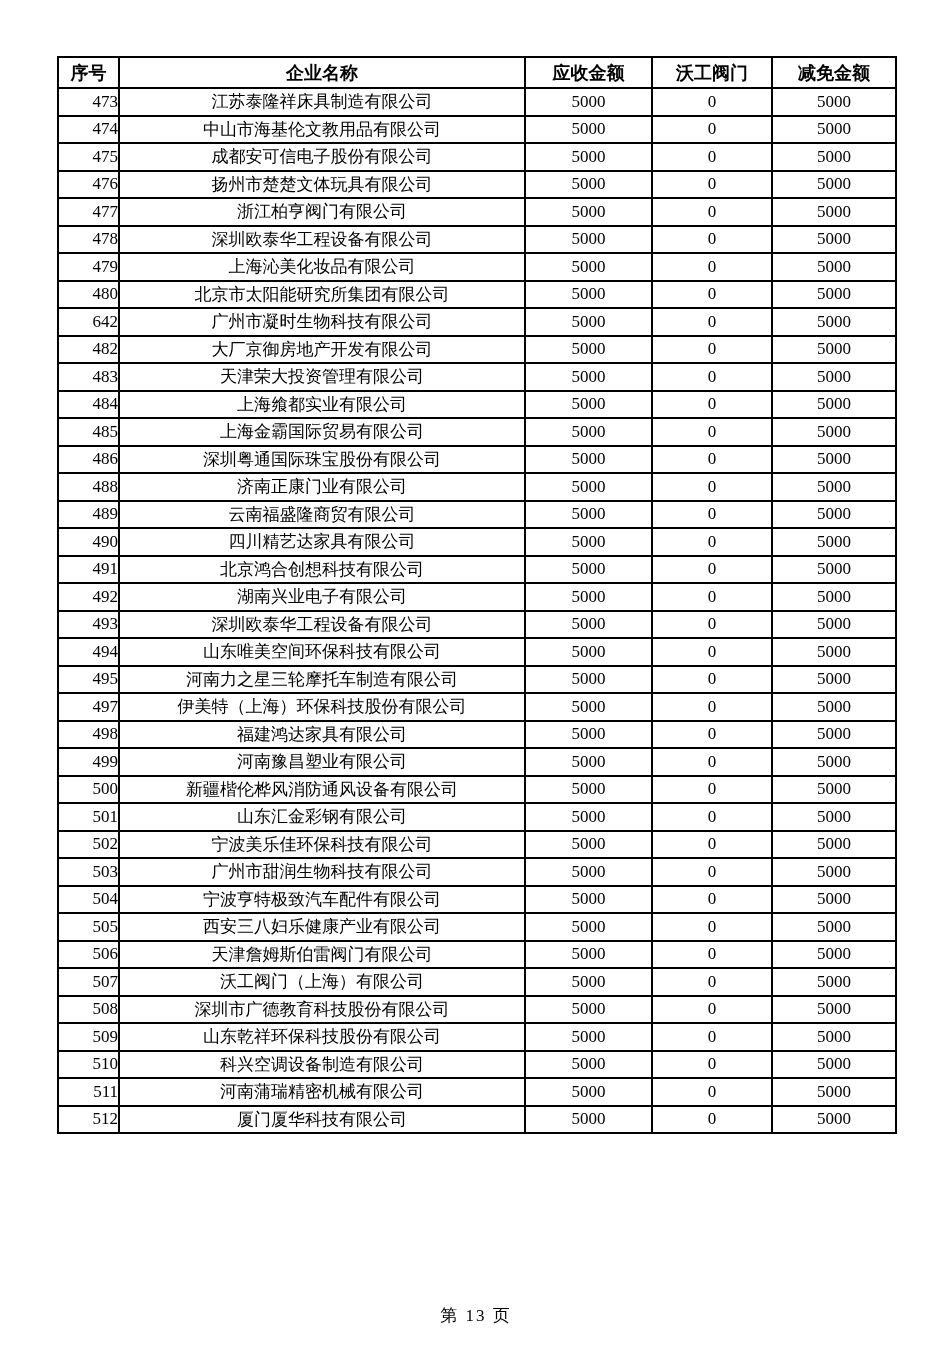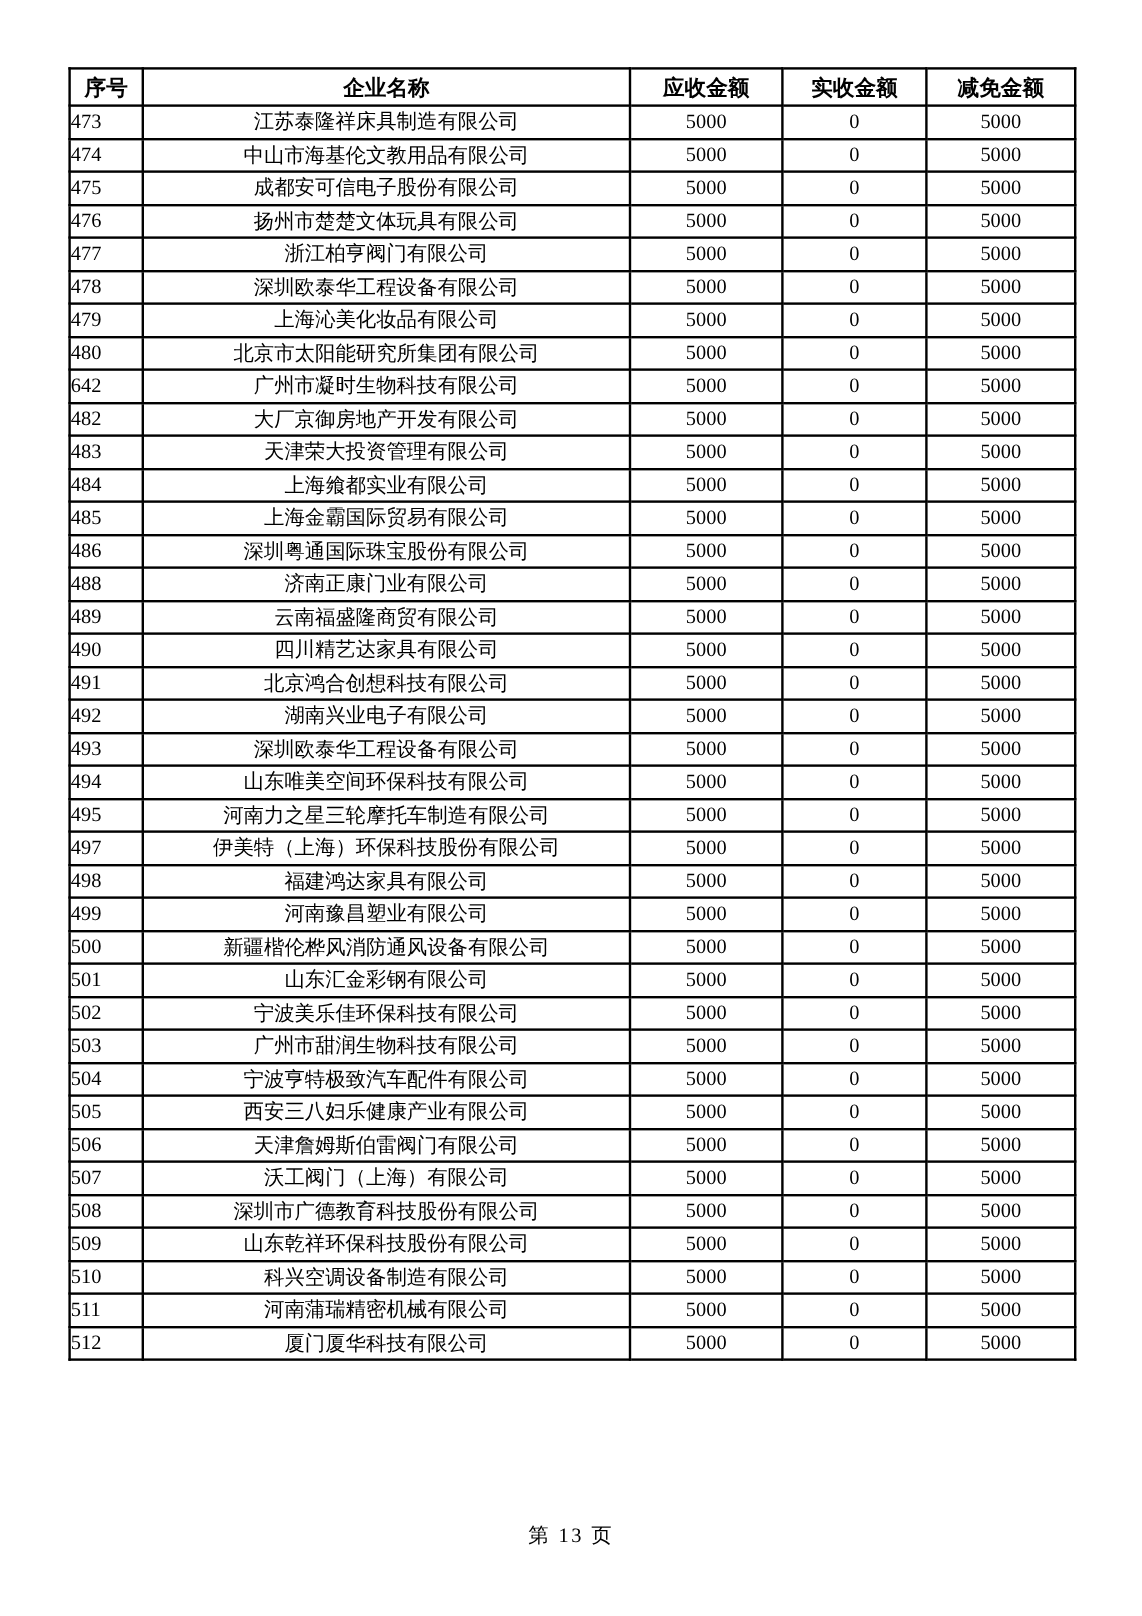--- a/index.html
+++ b/index.html
@@ -36,27 +36,27 @@
     font-weight: 700;
     font-size: 18px;
     text-align: center;
     padding: 0;
   }
   table.fee-table tbody td {
     height: 25.5px;
     font-size: 17px;
     padding: 0;
   }
-  td.cell-serial   { text-align: left; }
+  td.cell-serial   { text-align: right; }
   td.cell-company  { text-align: center; padding-left: 7px; }
   td.cell-amount   { text-align: center; }
   .page-footer {
     position: absolute;
     left: 0;
-    top: 1268px;
+    top: 1304px;
     width: 100%;
     text-align: center;
     font-size: 17px;
     letter-spacing: 2px;
   }
 </style>
 </head>
 <body>
 
 <div class="page">
@@ -67,21 +67,21 @@
       <col style="width:406px">
       <col style="width:127px">
       <col style="width:120px">
       <col style="width:124px">
     </colgroup>
     <thead>
       <tr>
         <th>序号</th>
         <th>企业名称</th>
         <th>应收金额</th>
-        <th>实收金额</th>
+        <th>沃工阀门</th>
         <th>减免金额</th>
       </tr>
     </thead>
     <tbody>
         <tr>
           <td class="cell-serial">473</td>
           <td class="cell-company">江苏泰隆祥床具制造有限公司</td>
           <td class="cell-amount">5000</td>
           <td class="cell-amount">0</td>
           <td class="cell-amount">5000</td>

